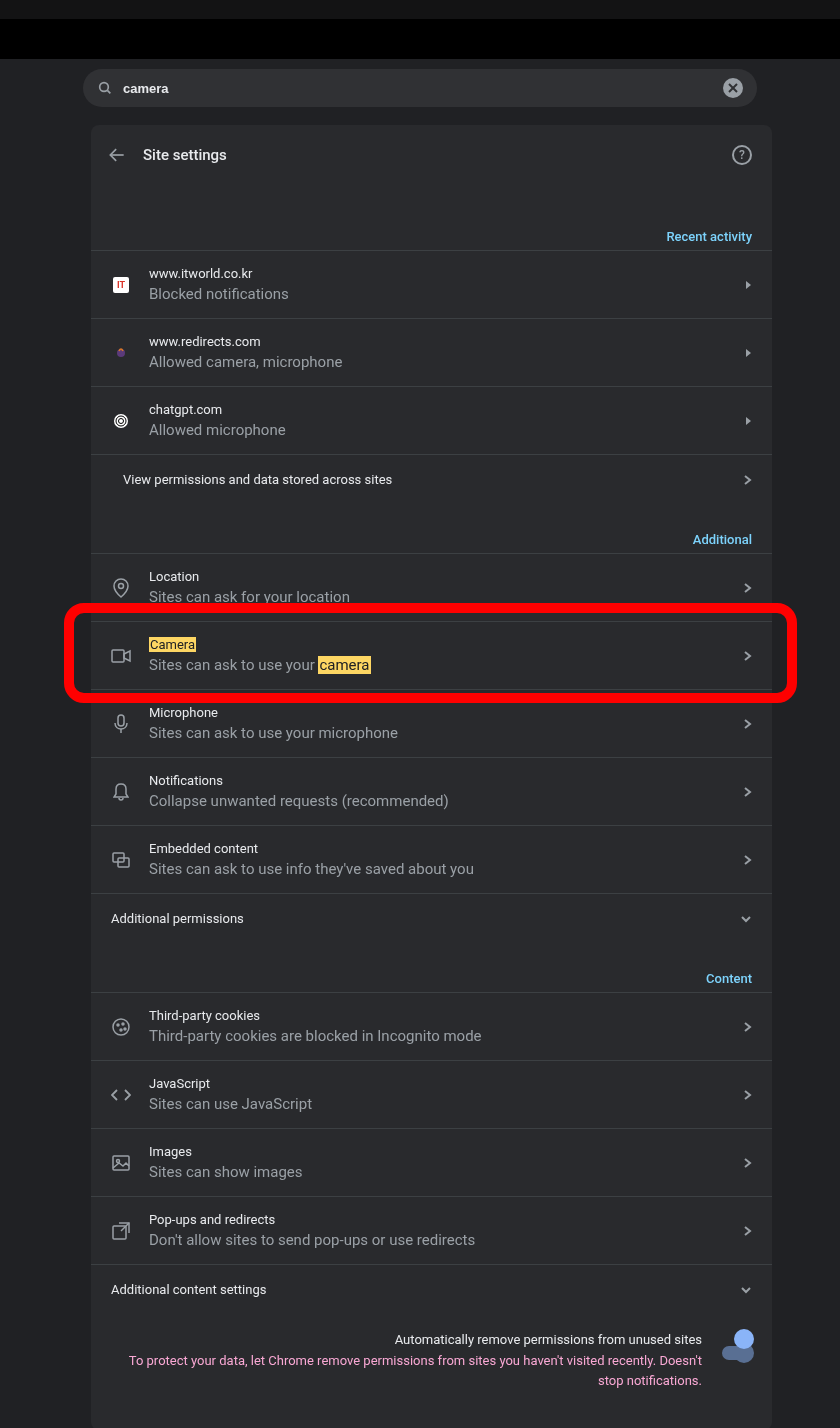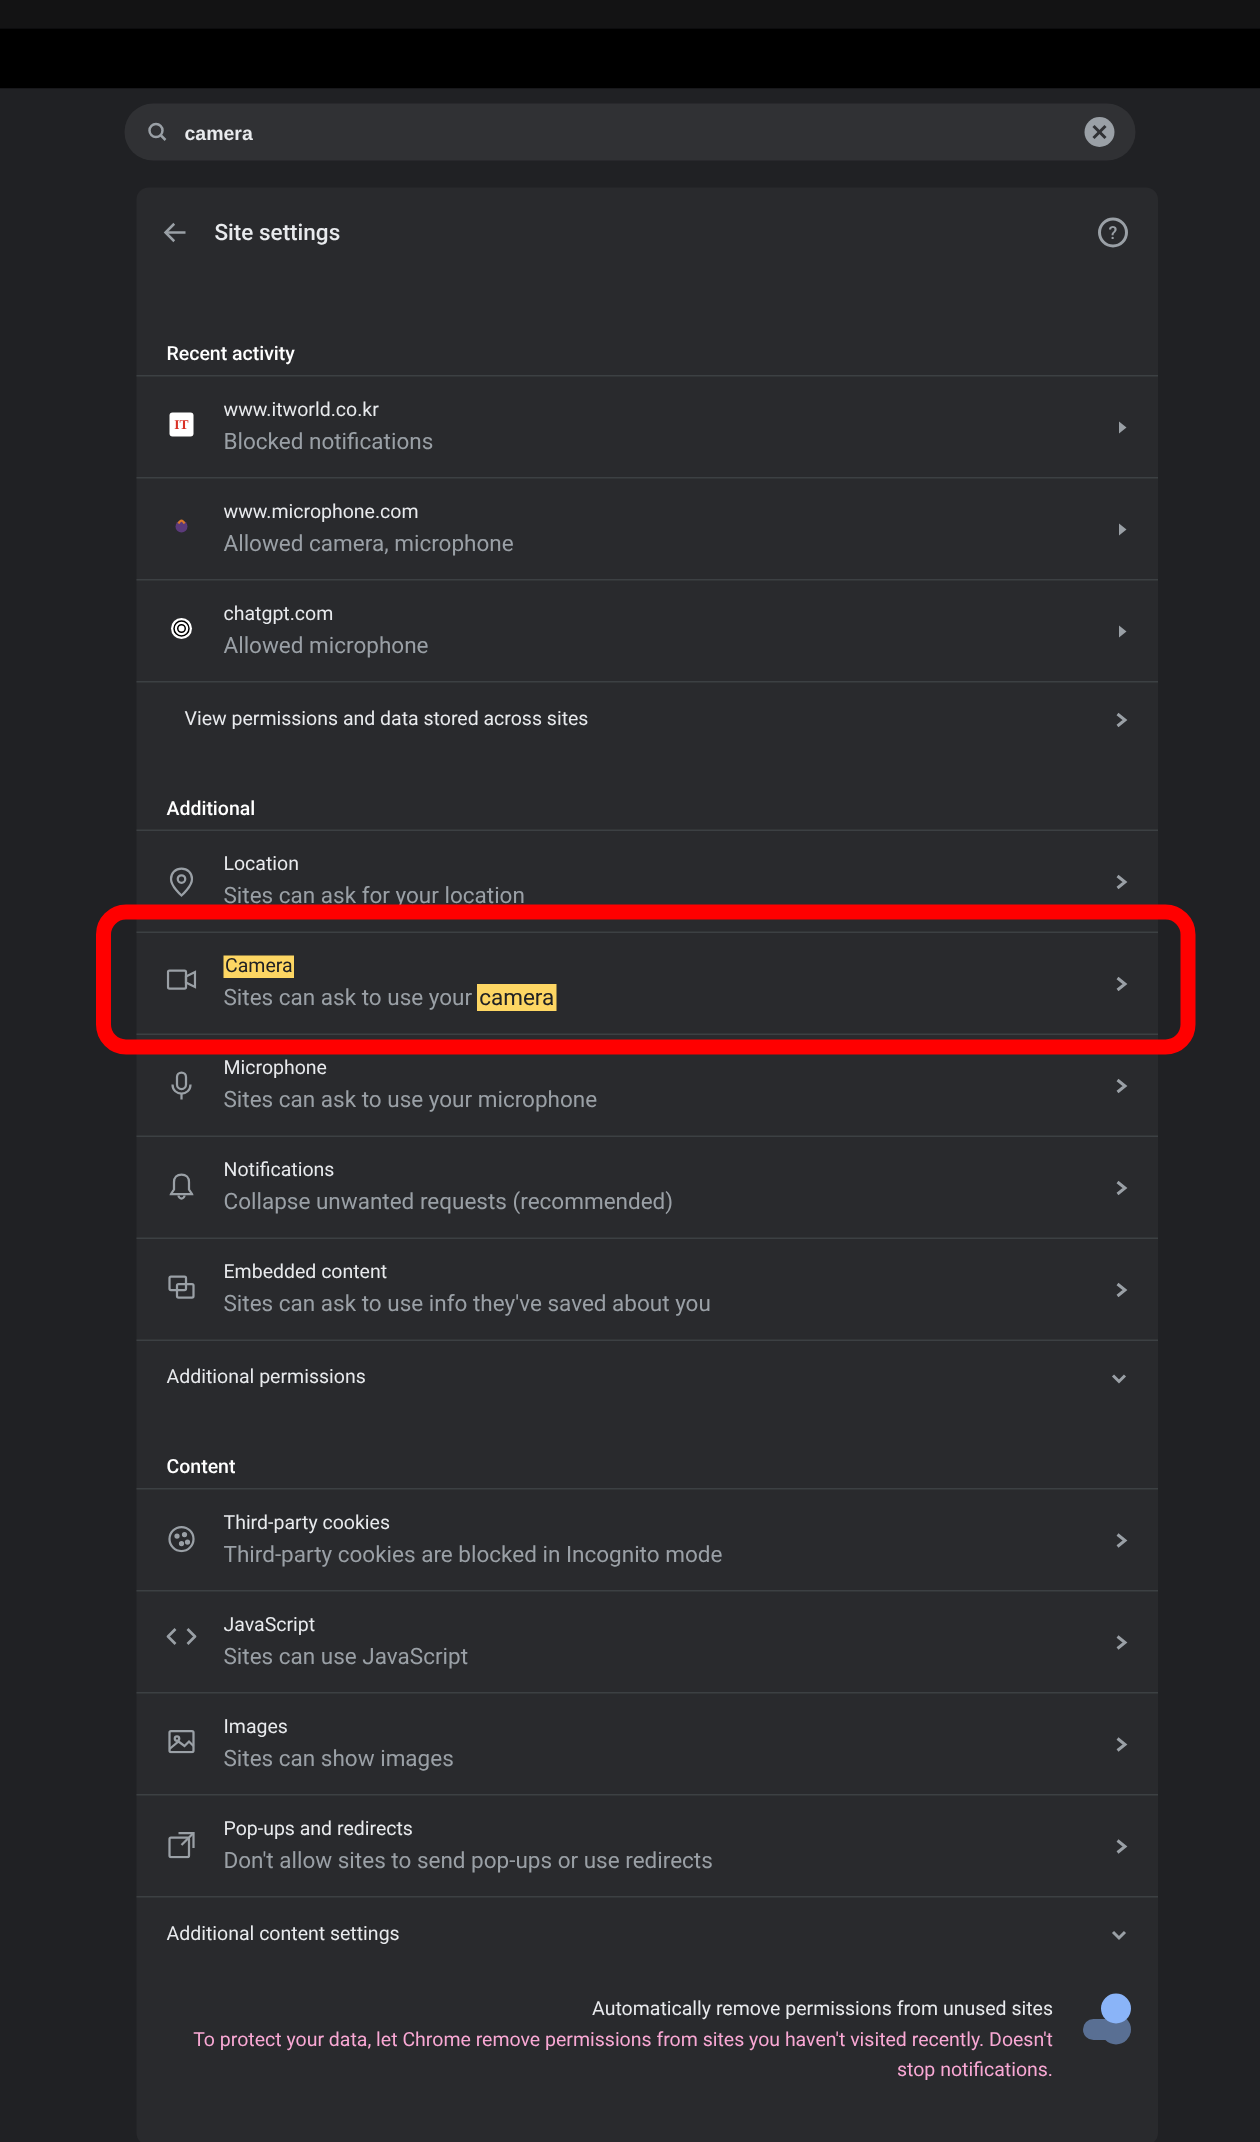--- a/index.html
+++ b/index.html
@@ -83,43 +83,43 @@
     border:2px solid #9aa0a6;
     border-radius:50%;
     display:flex;align-items:center;justify-content:center;
     color:#9aa0a6;
     font-size:12px;
     font-weight:500;
     cursor:pointer;
   }
   .section-label {
     margin: 44px 20px 6px 20px;
-    color: #ffffff;
+    color: #7dd3fc;
     font-size: 13px;
     font-weight: 500;
+    text-align: right;
   }
   .section-label.tight { margin-top: 28px; }
   .row {
     display:flex;
     align-items:center;
     padding: 15px 20px;
     border-top: 1px solid #3c4043;
     cursor:pointer;
     min-height: 64px;
   }
   .row:first-of-type { border-top: none; }
   .row .icon-slot {
     width: 20px;
     height: 20px;
     display:flex;
-    align-items:flex-start;
+    align-items:center;
     justify-content:center;
     flex-shrink:0;
     color:#9aa0a6;
-    font-family:Liberation Serif, serif;
   }
   .row .texts {
     margin-left: 18px;
     flex:1;
     min-width:0;
   }
   .row .title {
     color:#e8eaed;
     font-size: 13px;
   }
@@ -254,21 +254,21 @@
     </div>
 
     <div class="row">
       <span class="icon-slot">
         <svg width="16" height="16" viewBox="0 0 16 16">
             <circle cx="8" cy="8" r="4" fill="#5b3a7a"></circle>
             <path d="M 6 6 Q 8 2 10 6" stroke="#d97829" stroke-width="1.5" fill="none"></path>
           </svg>
       </span>
       <div class="texts">
-        <div class="title">www.microphone.com</div>
+        <div class="title">www.redirects.com</div>
         <div class="sub">Allowed camera, microphone</div>
       </div>
       <span class="chev">
           <svg width="8" height="10" viewBox="0 0 8 10">
             <polygon points="2,1 7,5 2,9" fill="#9aa0a6"></polygon>
           </svg>
         </span>
     </div>
 
     <div class="row">

